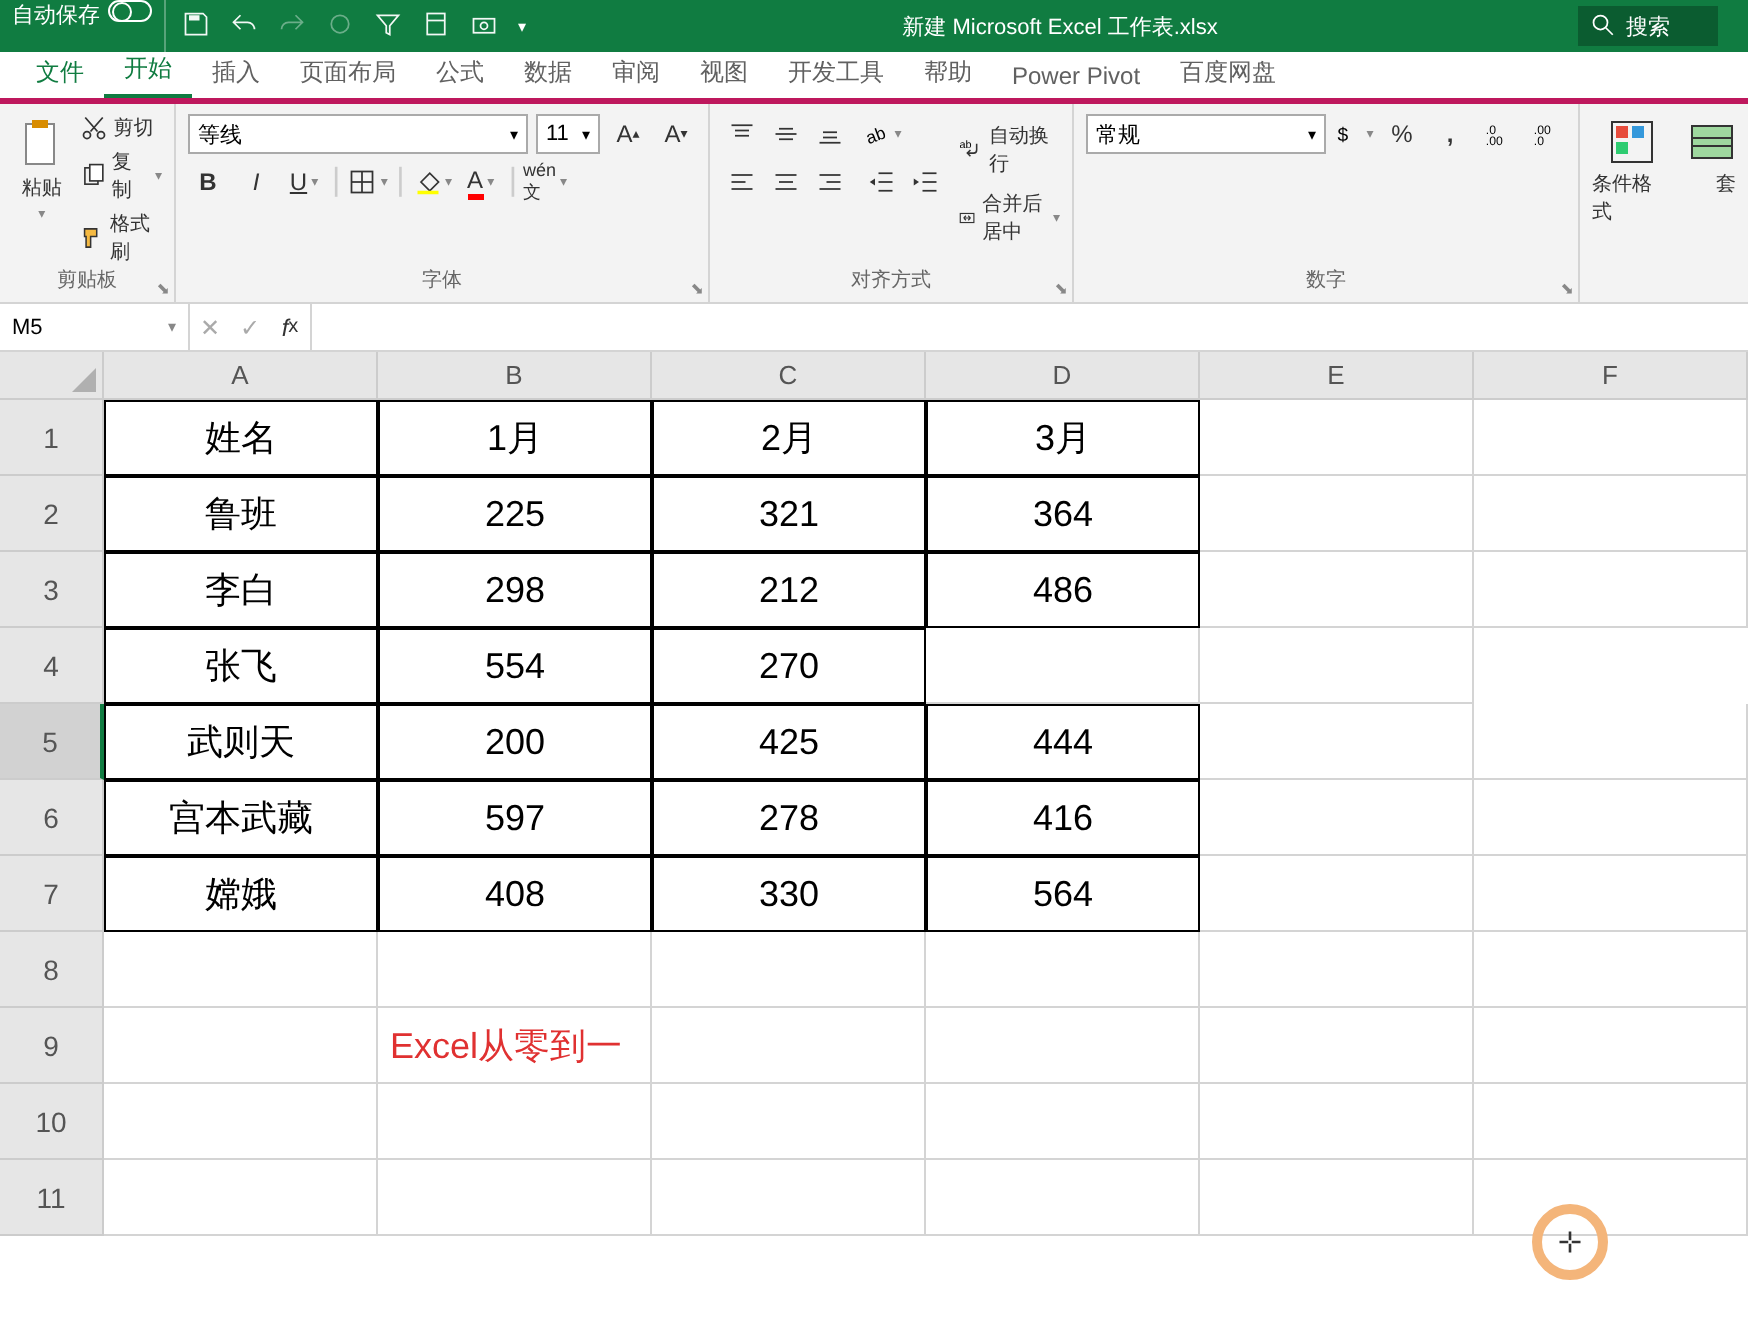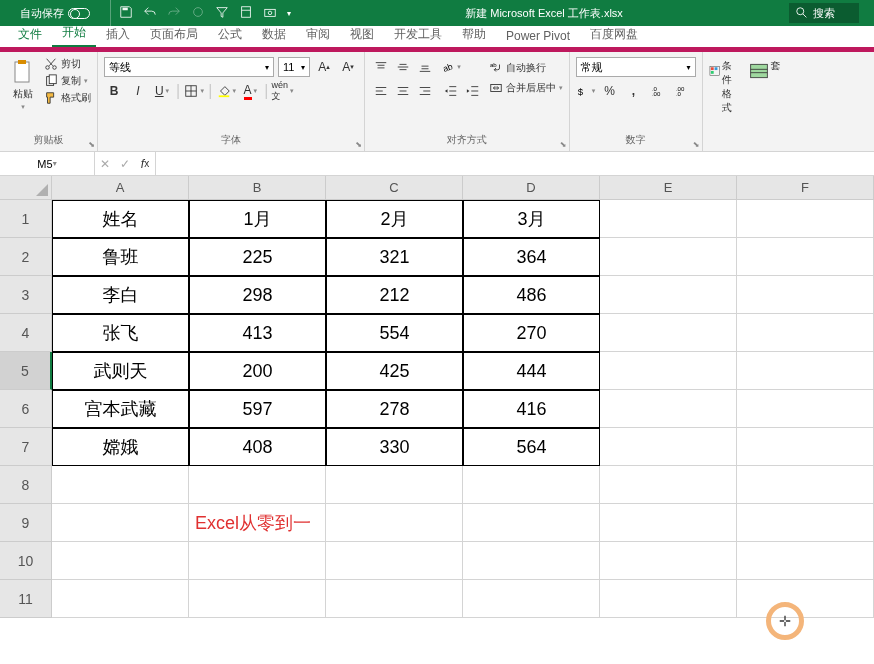--- a/index.html
+++ b/index.html
@@ -1,27 +1,27 @@
 <!DOCTYPE html>
 <html><head>
 <meta charset="utf-8">
 <style>
 *{box-sizing:border-box;margin:0;padding:0;font-family:"Microsoft YaHei",sans-serif}
 body{background:#fff;width:874px;height:664px;overflow:hidden;position:relative}
 
 .titlebar{height:26px;background:#107c41;display:flex;align-items:center;color:#fff;font-size:11px}
-.autosave{display:flex;align-items:center;gap:4px;padding:0 20px;border-right:1px solid rgba(255,255,255,.3);height:100%}
+.autosave{display:flex;align-items:flex-start;gap:4px;padding:0 6px;border-right:1px solid rgba(255,255,255,.3);height:100%}
 .toggle{width:22px;height:11px;border:1px solid #fff;border-radius:6px;position:relative}
 .toggle::after{content:"";position:absolute;left:1px;top:0;width:8px;height:8px;border-radius:50%;background:#107c41;border:1px solid #fff}
 .qat{display:flex;align-items:center;gap:10px;padding:0 8px}
 .qat svg{fill:#fff;opacity:.95}
 .doc-title{flex:1;text-align:center;font-size:11px}
 .search-box{background:#0b5c30;height:20px;width:70px;display:flex;align-items:center;gap:4px;padding:0 6px;margin-right:15px;font-size:11px}
 
-.tabs{height:26px;background:#fff;border-bottom:5px solid #be185d;display:flex;align-items:flex-end;padding:0 8px;gap:0;font-size:12px}
+.tabs{height:26px;background:#fff;border-bottom:3px solid #be185d;display:flex;align-items:flex-end;padding:0 8px;gap:0;font-size:12px}
 .tab{padding:4px 10px;color:#616161;cursor:pointer}
 .tab.file{color:#107c41;font-weight:500}
 .tab.active{color:#107c41;border-bottom:2px solid #107c41;font-weight:500}
 
 .ribbon{height:100px;background:#f3f3f3;border-bottom:1px solid #d4d4d4;display:flex}
 .group{border-right:1px solid #d4d4d4;padding:3px 6px 2px;display:flex;flex-direction:column;position:relative}
 .group-label{font-size:10px;color:#666;text-align:center;margin-top:auto;padding-bottom:2px}
 .dialog-launcher{position:absolute;right:2px;bottom:2px;font-size:8px;color:#888}
 .clip-body{display:flex;gap:4px}
 .paste-btn{width:34px;display:flex;flex-direction:column;align-items:center;gap:2px;font-size:10px;color:#333;padding-top:4px}
@@ -32,28 +32,28 @@
 .font-sel{border:1px solid #aaa;background:#fff;height:20px;font-size:11px;padding:0 4px;display:flex;align-items:center;justify-content:space-between}
 .font-name{width:170px}
 .font-size{width:32px}
 .btn{width:20px;height:20px;display:flex;align-items:center;justify-content:center;font-size:12px;color:#333}
 .btn.dd::after{content:"▾";font-size:7px;margin-left:2px;color:#888}
 .align-body{display:flex;gap:6px;padding-top:2px}
 .align-col{display:flex;flex-direction:column;gap:4px}
 .align-row{display:flex;gap:2px}
 .wrap-merge{display:flex;flex-direction:column;gap:6px;font-size:10px;color:#333;padding-top:4px}
 .wrap-merge div{display:flex;align-items:center;gap:3px}
-.num-body{display:flex;flex-direction:column;gap:4px;padding-top:2px}
+.num-body{display:flex;flex-direction:row;gap:4px;padding-top:2px}
 .num-sel{border:1px solid #aaa;background:#fff;width:120px;height:20px;font-size:11px;padding:0 4px;display:flex;align-items:center;justify-content:space-between}
 .num-row{display:flex;gap:4px}
 .styles-body{display:flex;gap:8px;padding-top:4px;font-size:10px;color:#333}
-.styles-item{display:flex;flex-direction:row;align-items:flex-start;gap:2px;width:32px}
+.styles-item{display:flex;flex-direction:column;align-items:flex-end;gap:2px;width:32px}
 
 .fbar{height:24px;border-bottom:1px solid #d4d4d4;display:flex;align-items:stretch}
-.namebox{width:95px;border-right:1px solid #d4d4d4;display:flex;align-items:center;justify-content:center;padding:0 6px;font-size:11px}
+.namebox{width:95px;border-right:1px solid #d4d4d4;display:flex;align-items:center;justify-content:space-between;padding:0 6px;font-size:11px}
 .fbar-btns{display:flex;align-items:center;border-right:1px solid #d4d4d4}
 .fbar-btns .btn{color:#aaa}
 .formula-input{flex:1;padding:0 6px;font-size:11px}
 
 .grid{position:relative;height:488px;overflow:hidden}
 .corner{position:absolute;left:0;top:0;width:52px;height:24px;background:#e6e6e6;border-right:1px solid #ccc;border-bottom:1px solid #ccc}
 .corner::after{content:"";position:absolute;right:3px;bottom:3px;border:6px solid transparent;border-right-color:#b0b0b0;border-bottom-color:#b0b0b0}
 .col-headers{position:absolute;left:52px;top:0;height:24px;display:flex}
 .col-h{width:137px;background:#e6e6e6;border-right:1px solid #ccc;border-bottom:1px solid #ccc;display:flex;align-items:center;justify-content:center;font-size:13px;color:#555}
 .row-headers{position:absolute;left:0;top:24px;width:52px}
@@ -437,21 +437,20 @@
       <div class="cell-row">
         <div class="cell bordered">李白</div>
         <div class="cell bordered">298</div>
         <div class="cell bordered">212</div>
         <div class="cell bordered">486</div>
         <div class="cell"></div>
         <div class="cell"></div>
       </div>
       <div class="cell-row">
         <div class="cell bordered">张飞</div>
-        <div class="cell bordered">413</div>
         <div class="cell bordered">554</div>
         <div class="cell bordered">270</div>
         <div class="cell"></div>
         <div class="cell"></div>
       </div>
       <div class="cell-row">
         <div class="cell bordered">武则天</div>
         <div class="cell bordered">200</div>
         <div class="cell bordered">425</div>
         <div class="cell bordered">444</div>

